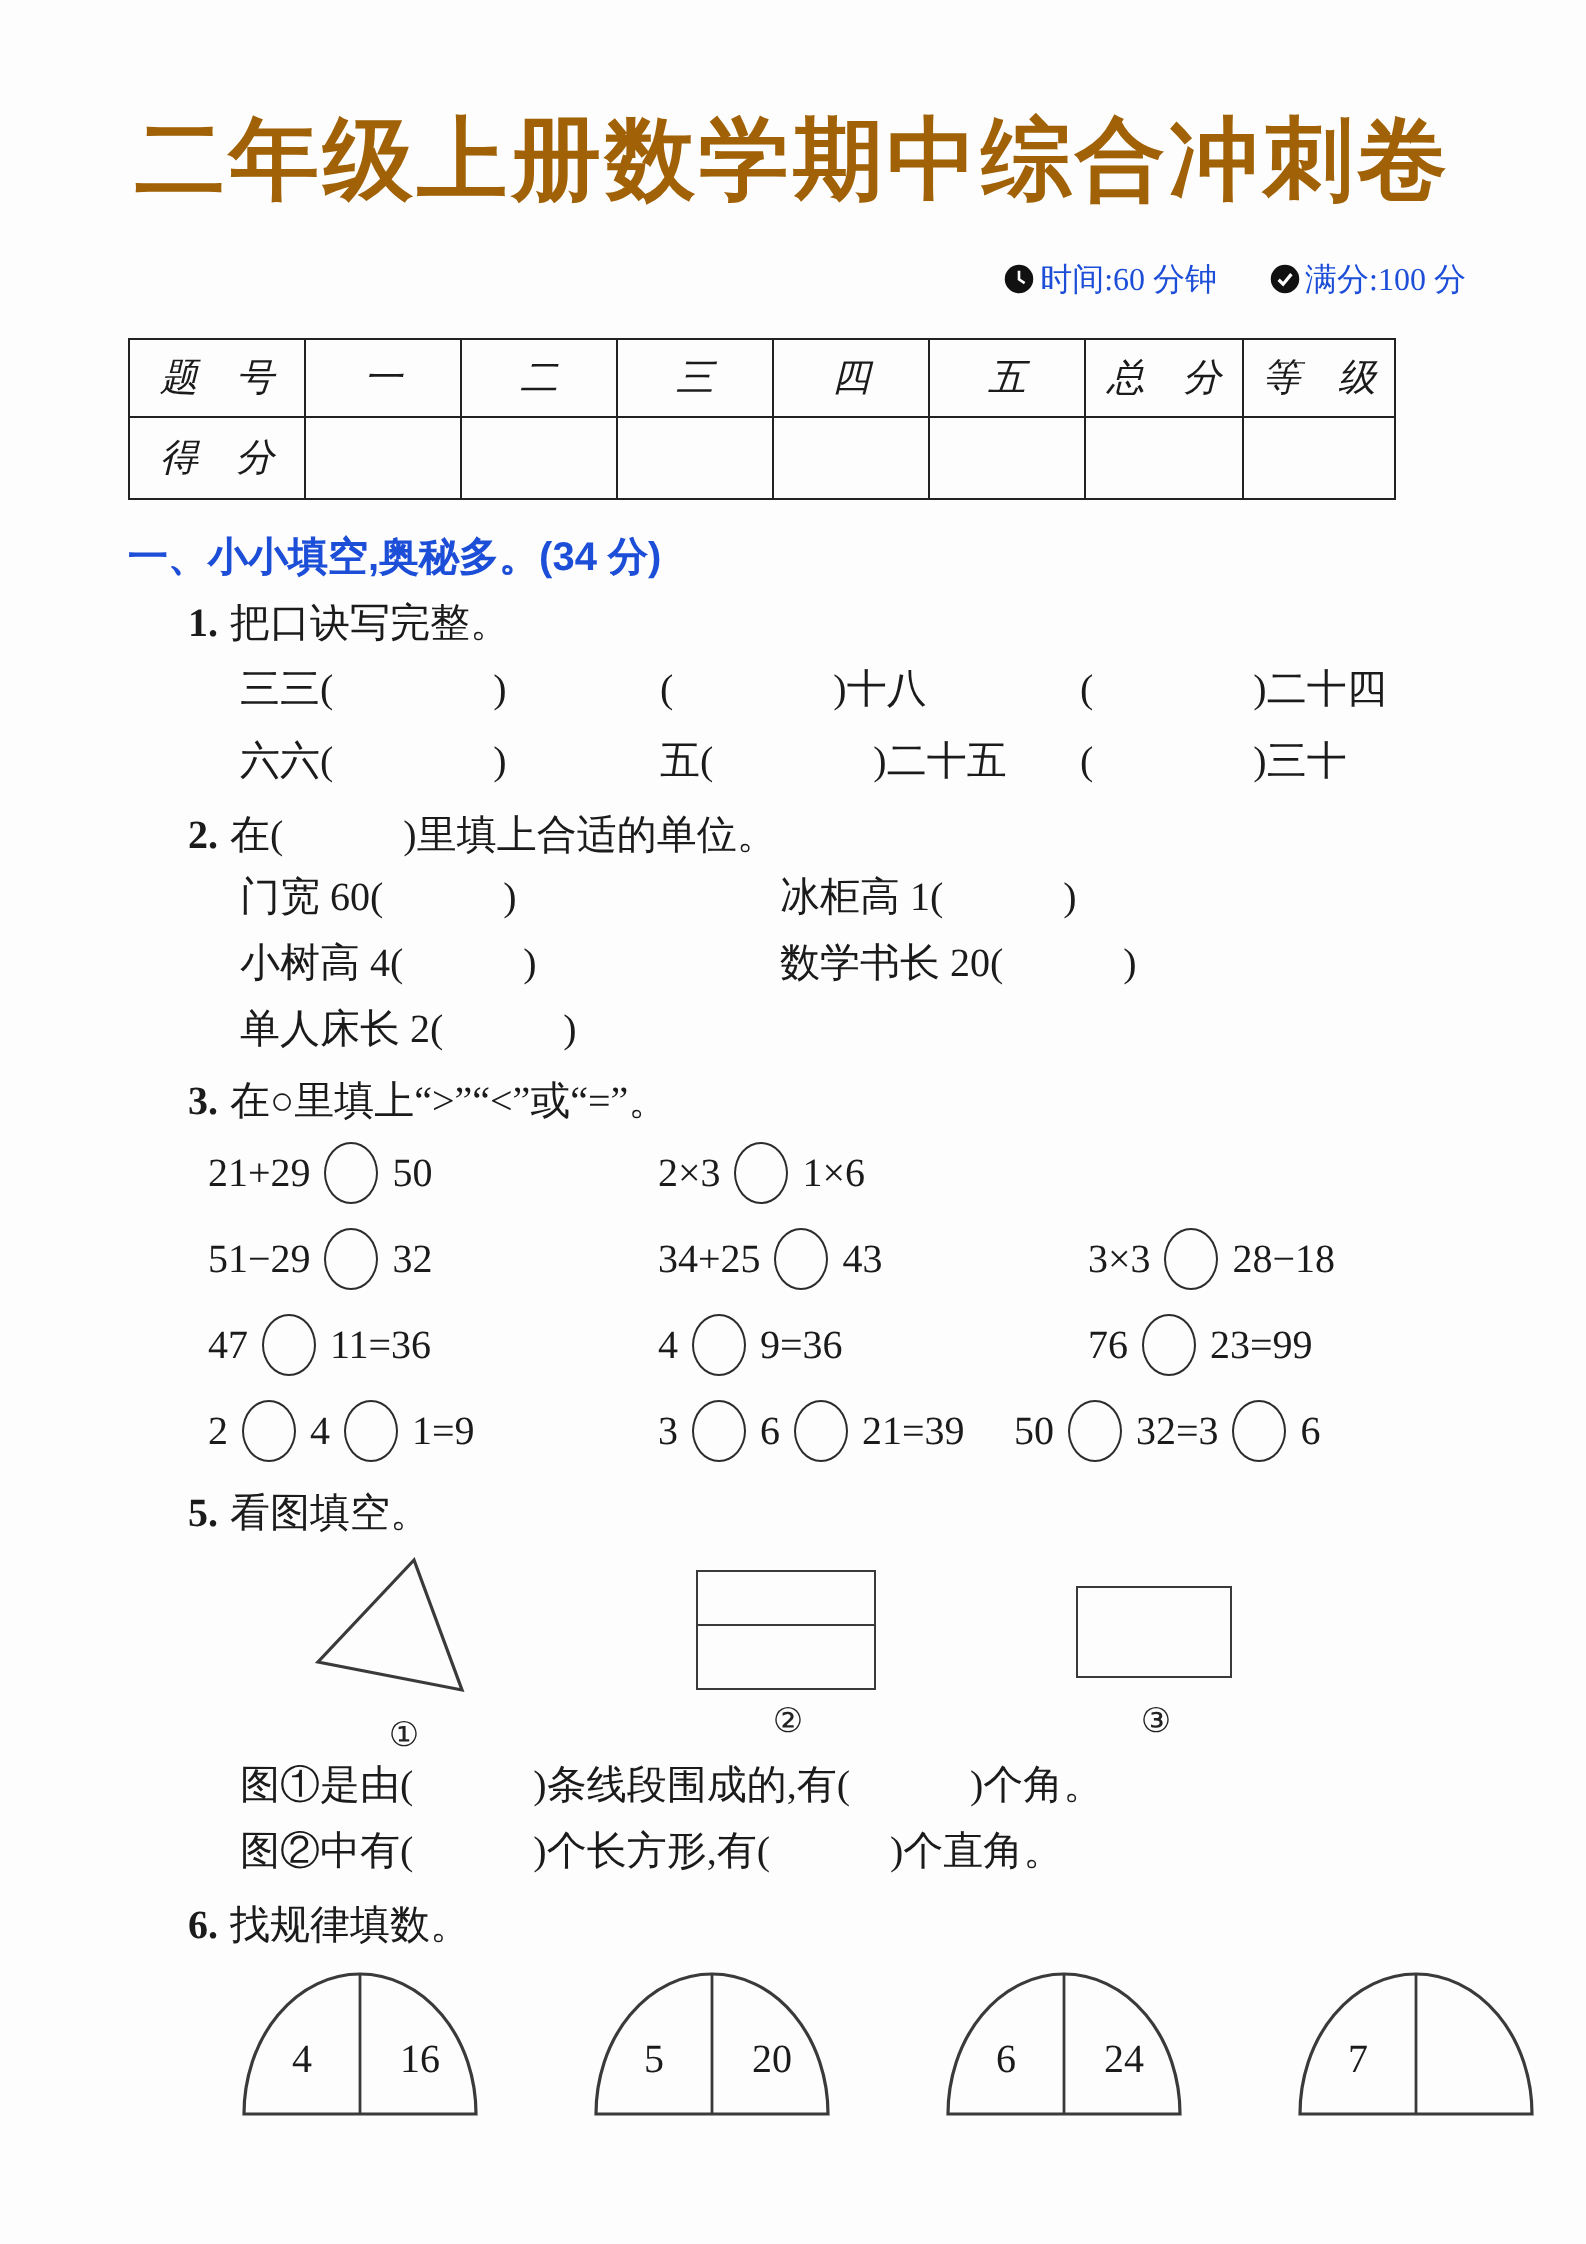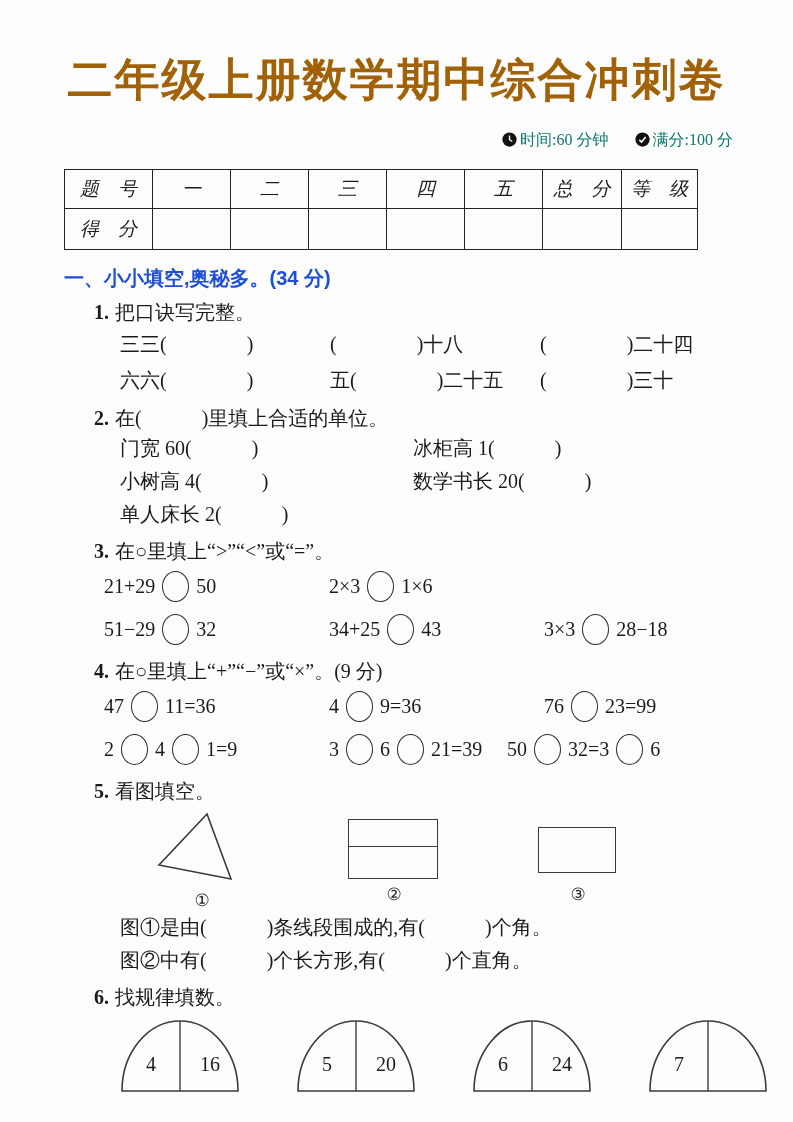--- a/index.html
+++ b/index.html
@@ -19,21 +19,21 @@
     font-weight:900;
     letter-spacing:2px;
     font-family:"Liberation Sans","DejaVu Sans",sans-serif;
     color:#a16207;
   }
   
   .info-line{
     margin:20px 60px 0 0;
     text-align:right;
     font-size:16px;
-    color:#0f766e;
+    color:#1d4ed8;
   }
   .info-line .chunk{margin-left:22px;white-space:nowrap;}
   .mini-ic{width:15px;height:15px;vertical-align:-2px;margin-right:3px;}
   
   table.score{
     margin:18px 0 0 64px;
     border-collapse:collapse;
     table-layout:fixed;
     width:633px;
     font-size:19px;
@@ -51,21 +51,21 @@
     margin:15px 0 0 64px;
     font-size:20px;
     font-weight:bold;
     font-family:"Liberation Sans","DejaVu Sans",sans-serif;
     color:#1d4ed8;
   }
   .q-head{margin:7px 0 0 94px;font-size:20px;line-height:27px;}
   .q-head b{margin-right:6px;}
   .q-row{margin-left:120px;display:grid;align-items:center;font-size:20px;}
   .g3a{grid-template-columns:210px 210px 1fr;height:36px;}
-  .g2{grid-template-columns:270px 1fr;height:33px;gap:23px;}
+  .g2{grid-template-columns:270px 1fr;height:33px;}
   .g3b{grid-template-columns:225px 215px 1fr;height:43px;margin-left:104px;}
   .g3c{grid-template-columns:225px 178px 1fr;height:43px;margin-left:104px;}
   .cir{
     display:inline-block;width:25px;height:29px;
     border:1.6px solid #2c2c2c;border-radius:50%;
     vertical-align:-9px;margin:0 7px;background:transparent;
   }
   
   .figs{position:relative;height:102px;margin-top:4px;}
   .figwrap{position:absolute;text-align:center;}
@@ -171,21 +171,20 @@
   <div class="q-row g3b">
     <span><span>21+29</span><span class="cir"></span><span>50</span></span>
     <span><span>2×3</span><span class="cir"></span><span>1×6</span></span>
   </div>
   <div class="q-row g3b">
     <span><span>51−29</span><span class="cir"></span><span>32</span></span>
     <span><span>34+25</span><span class="cir"></span><span>43</span></span>
     <span><span>3×3</span><span class="cir"></span><span>28−18</span></span>
   </div>
 
-  <div class="q-head"><b>4.</b><span>在○里填上“+”“−”或“×”。(9 分)</span></div>
   <div class="q-row g3b">
     <span><span>47</span><span class="cir"></span><span>11=36</span></span>
     <span><span>4</span><span class="cir"></span><span>9=36</span></span>
     <span><span>76</span><span class="cir"></span><span>23=99</span></span>
   </div>
   <div class="q-row g3c">
     <span><span>2</span><span class="cir"></span><span>4</span><span class="cir"></span><span>1=9</span></span>
     <span><span>3</span><span class="cir"></span><span>6</span><span class="cir"></span><span>21=39</span></span>
     <span><span>50</span><span class="cir"></span><span>32=3</span><span class="cir"></span><span>6</span></span>
   </div>

